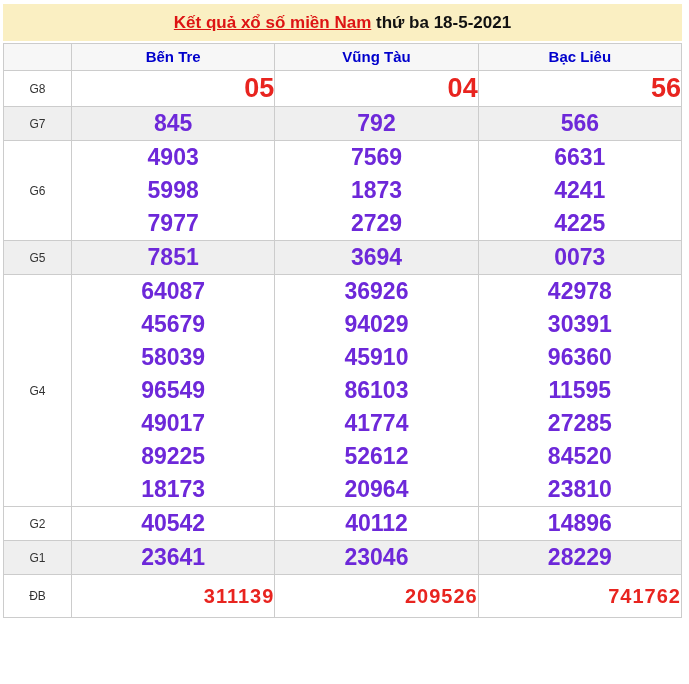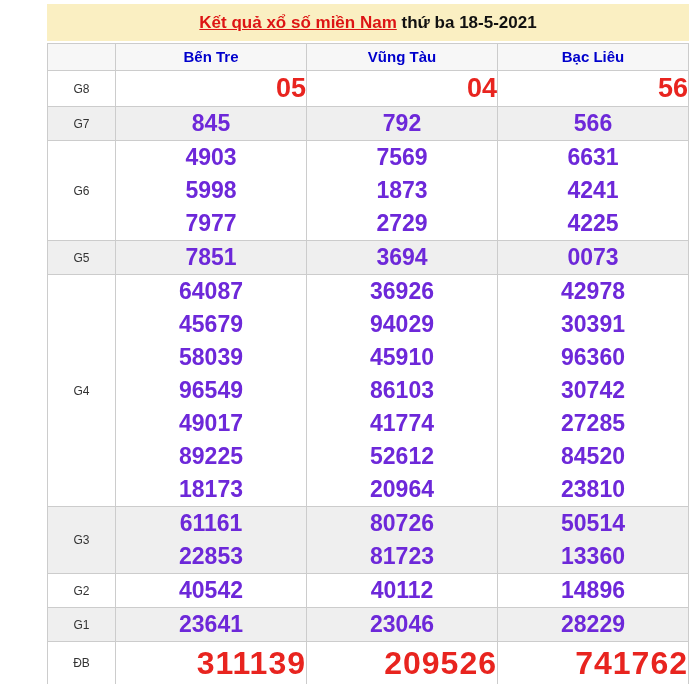--- a/index.html
+++ b/index.html
@@ -12,21 +12,21 @@
     --head-bg:#f7f7f7;
   }
   *{box-sizing:border-box;}
   html,body{margin:0;padding:0;}
   body{
     width:689px;height:684px;
     background:#ffffff;
     font-family:"Liberation Sans", sans-serif;
     overflow:hidden;
   }
-  .page{padding:4px 0 0 3px;margin-left:44px;}
+  .page{padding:4px 7px 0 3px;}
   .title-bar{
     background:var(--band-yellow);
     height:37px;
     line-height:37px;
     text-align:center;
     font-size:17px;
     font-weight:700;
     color:#111;
     white-space:nowrap;
   }
@@ -64,21 +64,21 @@
   .num{
     display:block;
     font-size:23px;
     font-weight:700;
     color:#6d28d9;
     line-height:33px;
   }
   tr.shaded{background:var(--shade);}
   tr.highlight .num{color:var(--accent-red);text-align:right;}
   tr.r0 .num{font-size:27px;line-height:35px;}
-  tr.r8 .num{font-size:32px;line-height:42px;letter-spacing:1px;}
+  tr.r8 .num{font-size:20px;line-height:42px;letter-spacing:1px;}
 </style>
 </head>
 <body>
 
 <div class="page">
 
   <div class="title-bar">
     <a class="title-link">Kết quả xổ số miền Nam</a><span class="title-suffix"> thứ ba 18-5-2021</span>
   </div>
 
@@ -175,41 +175,26 @@
             <span class="num">45910</span>
             <span class="num">86103</span>
             <span class="num">41774</span>
             <span class="num">52612</span>
             <span class="num">20964</span>
           </td>
           <td>
             <span class="num">42978</span>
             <span class="num">30391</span>
             <span class="num">96360</span>
-            <span class="num">30742</span>
+            <span class="num">11595</span>
             <span class="num">27285</span>
             <span class="num">84520</span>
             <span class="num">23810</span>
           </td>
         </tr>
-        <tr class="r5 shaded">
-          <td class="label">G3</td>
-          <td>
-            <span class="num">61161</span>
-            <span class="num">22853</span>
-          </td>
-          <td>
-            <span class="num">80726</span>
-            <span class="num">81723</span>
-          </td>
-          <td>
-            <span class="num">50514</span>
-            <span class="num">13360</span>
-          </td>
-        </tr>
         <tr class="r6">
           <td class="label">G2</td>
           <td>
             <span class="num">40542</span>
           </td>
           <td>
             <span class="num">40112</span>
           </td>
           <td>
             <span class="num">14896</span>

